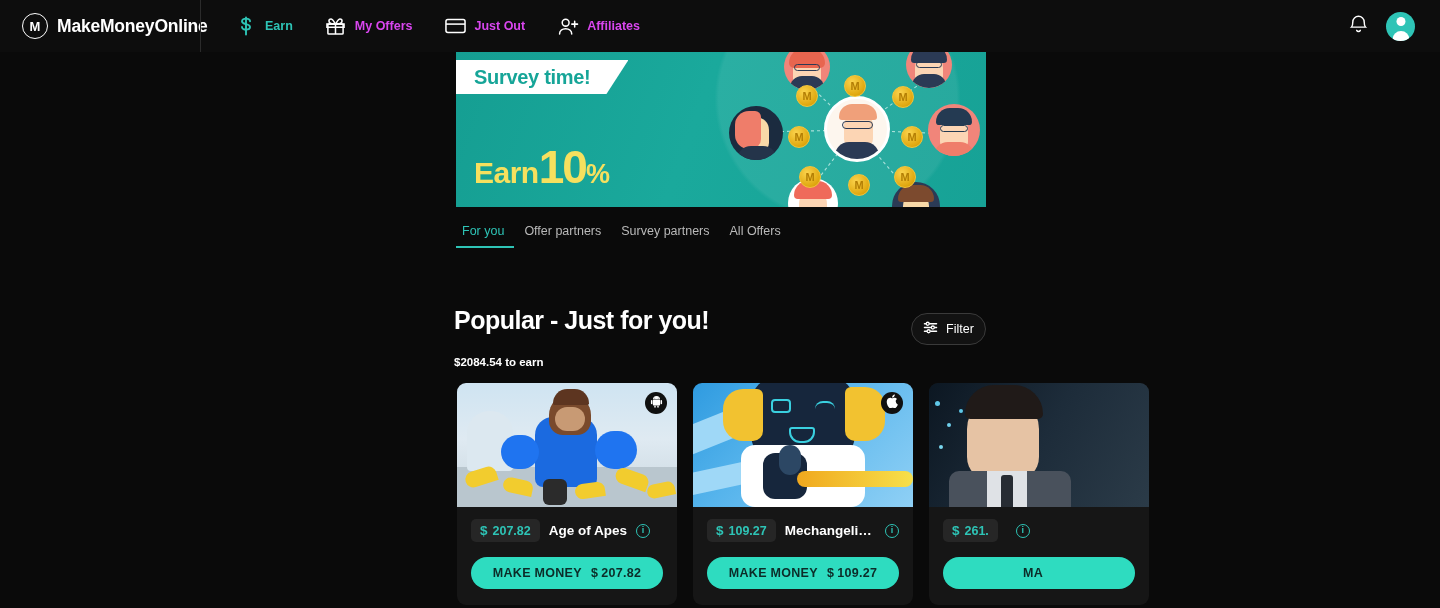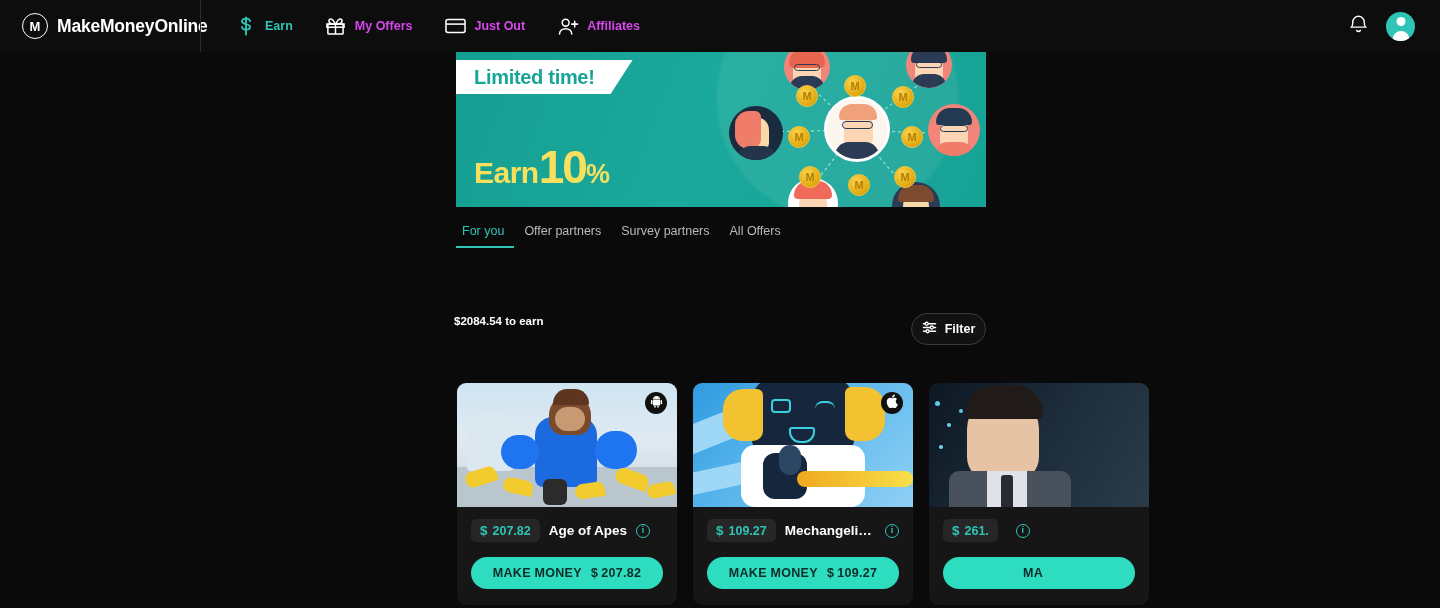--- a/index.html
+++ b/index.html
@@ -260,41 +260,41 @@
     height: 32px;
     border: 1px solid #3a3a3a;
     border-radius: 16px;
     background: #121212;
     display: flex;
     align-items: center;
     justify-content: center;
     gap: 8px;
     cursor: pointer;
   }
-  .filter-label { font-size: 12.5px; color: #ffffff; font-weight: 700; }
+  .filter-label { font-size: 12.5px; color: #ffffff; font-weight: 400; }
 
   
   .section-head {
     position: absolute;
     left: 454px;
     top: 254px;
   }
   .section-title {
     font-size: 25px;
     font-weight: bold;
     color: #ffffff;
     letter-spacing: -0.5px;
     line-height: 1.15;
     white-space: nowrap;
   }
   .section-sub {
     font-size: 11.5px;
     font-weight: bold;
     color: #ffffff;
-    margin-top: 9px;
+    margin-top: 21px;
   }
 
   
   .cards {
     position: absolute;
     left: 457px;
     top: 331px;
     display: flex;
     gap: 16px;
   }
@@ -555,21 +555,21 @@
           </div>
         <div class="coin" style="left:152px;top:122px;">
             <span>M</span>
           </div>
         <div class="coin" style="left:198px;top:114px;">
             <span>M</span>
           </div>
       </div>
 
       <div class="ribbon">
-        <span class="ribbon-text">Limited time!</span>
+        <span class="ribbon-text">Survey time!</span>
       </div>
 
 
       <div class="banner-line2">
         <span class="bl-earn">Earn</span>
         <span class="bl-num">10</span>
         <span class="bl-pct">%</span>
       </div>
     </div>
   </div>
@@ -587,20 +587,21 @@
         <path d="M1.5 4h13M1.5 8h13M1.5 12h13"></path>
         <circle cx="5" cy="4" r="1.6" fill="#121212"></circle>
         <circle cx="10.5" cy="8" r="1.6" fill="#121212"></circle>
         <circle cx="6" cy="12" r="1.6" fill="#121212"></circle>
       </svg>
     </span>
     <span class="filter-label">Filter</span>
   </div>
 
   <div class="section-head">
+    <div class="section-title">Popular - Just for you!</div>
     <div class="section-sub">$2084.54 to earn</div>
   </div>
 
   <div class="cards">
 
     <div class="card">
       <div class="card-media">
         <div class="art-apes">
           <div style="position:absolute;left:0;bottom:0;width:220px;height:40px;background:#b9c6ce;"></div>
           <div style="position:absolute;left:10px;top:28px;width:46px;height:60px;background:#dce8f0;border-radius:22px 22px 4px 4px;"></div>

